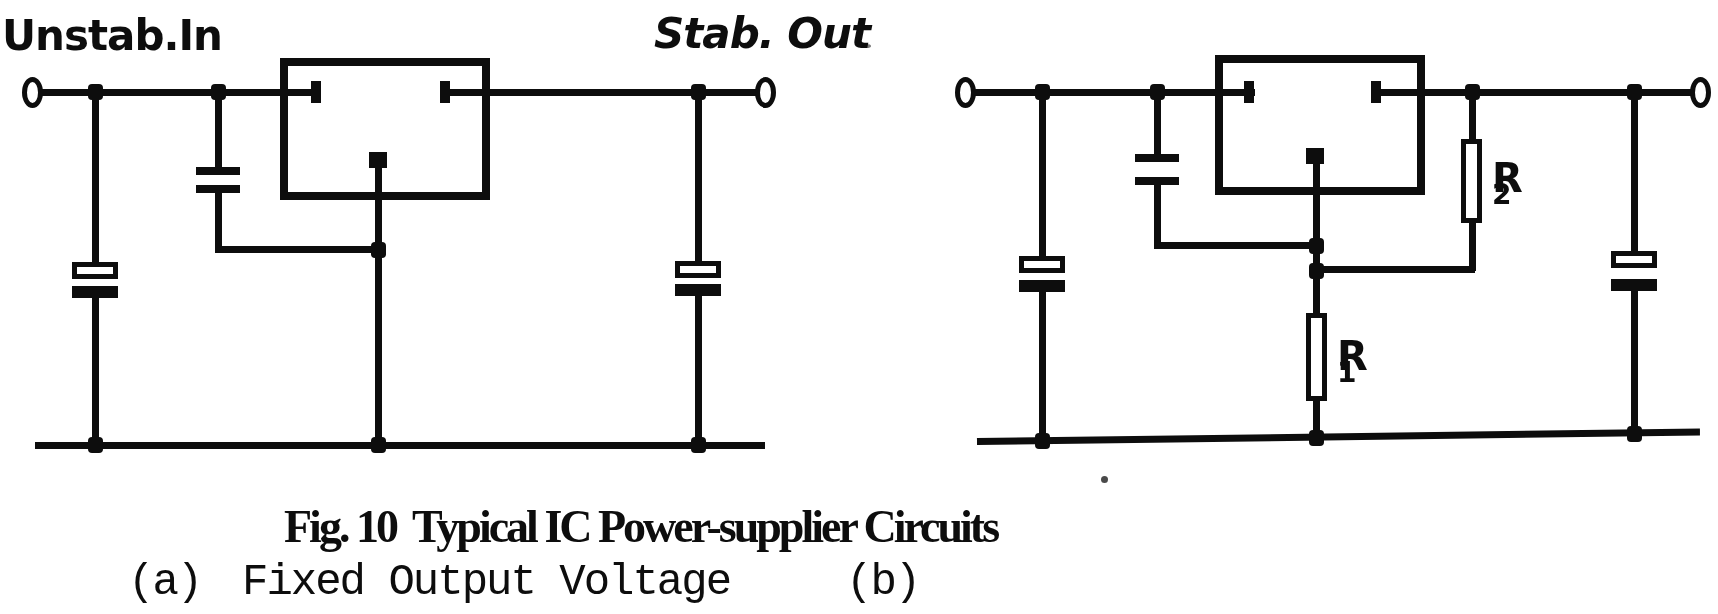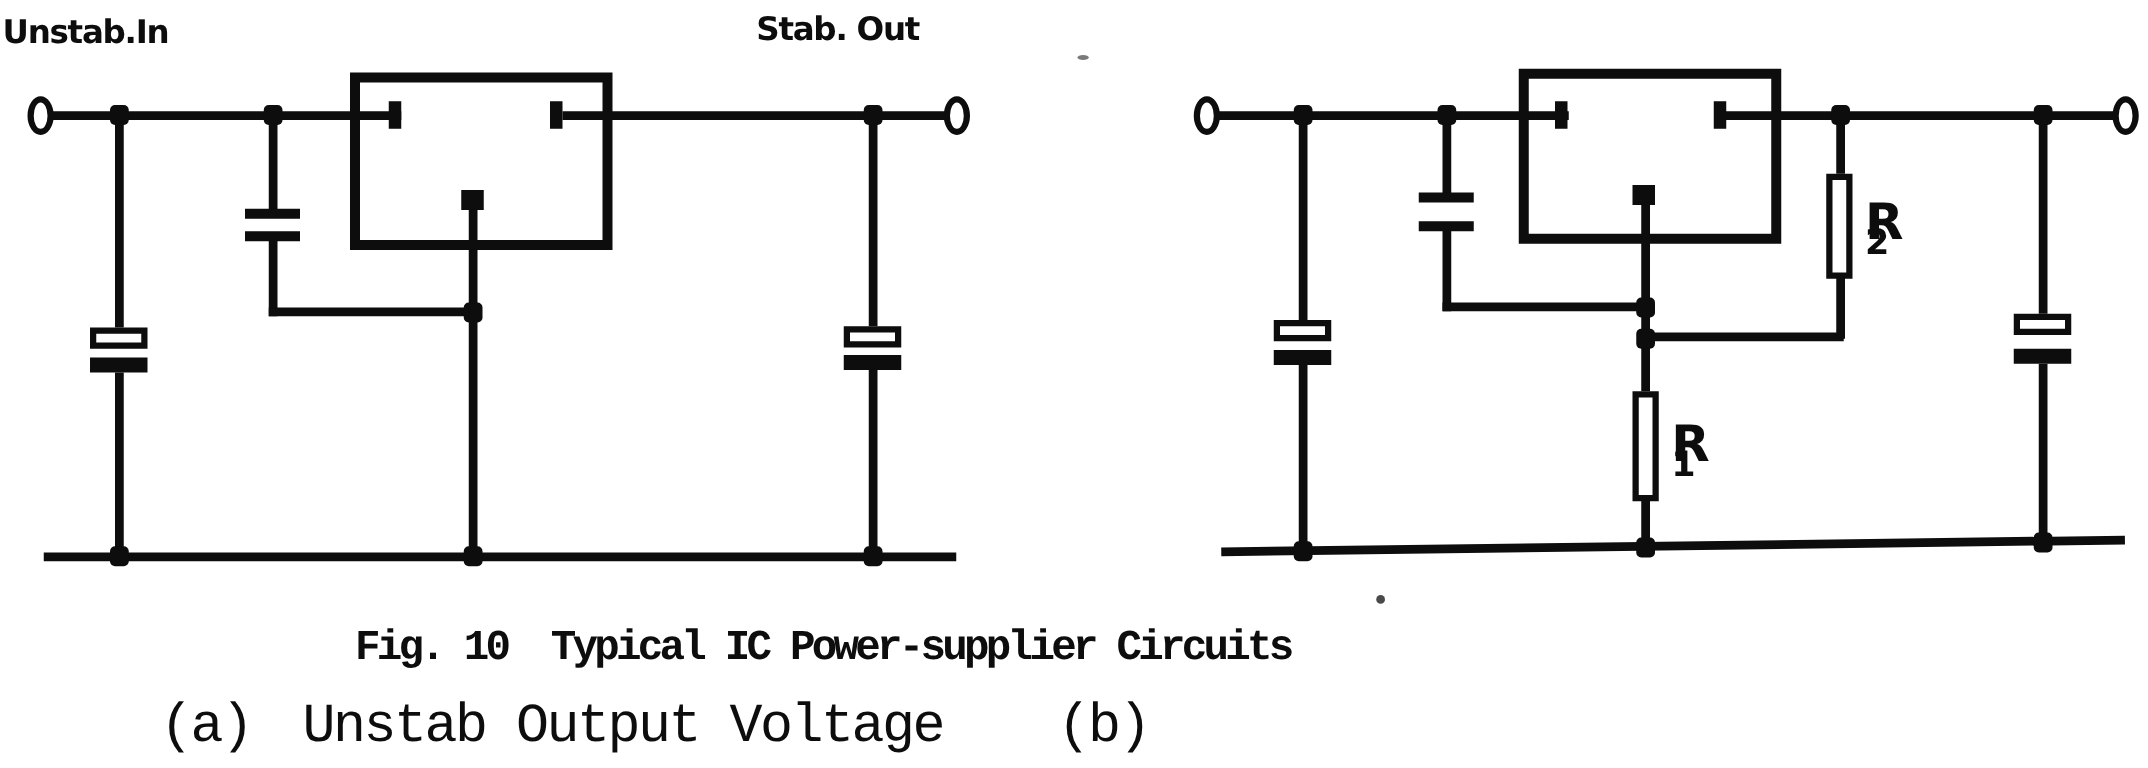--- a/index.html
+++ b/index.html
@@ -21,34 +21,34 @@
   .splate { height:12px; background:var(--ink); }
   
   .icbox { border:8px solid var(--ink); background:transparent; }
   .tick  { width:10px; height:22px; background:var(--ink); }
   .pinsq { width:18px; height:16px; background:var(--ink); }
   
   .res { width:21px; border:5px solid var(--ink); background:var(--paper); }
   
   .term { width:21px; height:31px; border:5px solid var(--ink); border-radius:50%; background:var(--paper); }
   
-  .toplabel { font-weight:bold; font-size:26px; letter-spacing:-1px; white-space:pre; }
-  .cap1 { font-family:Liberation Mono, monospace; font-weight:bold; font-size:34px; letter-spacing:-3px; white-space:pre; }
+  .toplabel { font-weight:bold; font-size:42px; letter-spacing:-1px; white-space:pre; }
+  .cap1 { font-family:Liberation Serif, serif; font-weight:bold; font-size:46px; letter-spacing:-3px; white-space:pre; }
   .cap2 { font-family:"Liberation Mono", monospace; font-weight:normal; font-size:44px; letter-spacing:-2px; white-space:pre; }
   .rlabel { font-weight:bold; font-size:40px; line-height:1; white-space:pre; }
   .rlabel sub { position:static; font-size:28px; vertical-align:-12px; font-weight:bold; }
   .speck { background:var(--ink); border-radius:50%; }
 </style>
 </head>
 <body>
 
 <div class="fig">
 
   <div class="toplabel" style="left:2px; top:11px;">Unstab.In</div>
-  <div class="toplabel" style="left:605px; top:9px;">Stab. Out</div>
+  <div class="toplabel" style="left:654px; top:9px;font-style:italic;">Stab. Out</div>
 
   <div style="left:0;top:0;width:0;height:0;"></div>
 
   <div class="term" style="left:22px; top:77px;"></div>
   <div class="wh" style="left:40px; top:89px; width:281px;"></div>
   <div class="dot" style="left:88px;  top:84px;"></div>
   <div class="dot" style="left:211px; top:84px;"></div>
 
   <div class="wv" style="left:92px; top:96px; height:167px;"></div>
   <div class="eplate" style="left:72px; top:262px; width:46px;"></div>
@@ -130,16 +130,16 @@
   <div class="wh" style="left:977px; top:438px; width:723px; transform:rotate(-0.75deg); transform-origin:left center;"></div>
   <div class="dot" style="left:1035px; top:433px;"></div>
   <div class="dot" style="left:1309px; top:430px;"></div>
   <div class="dot" style="left:1627px; top:426px;"></div>
 
   <div class="speck" style="left:862px; top:44px; width:9px; height:4px; opacity:.55;"></div>
   <div class="speck" style="left:1101px; top:476px; width:7px; height:7px; opacity:.75;"></div>
 
   <div class="cap1" style="left:284px; top:500px;">Fig. 10  Typical IC Power-supplier Circuits</div>
   <div class="cap2" style="left:128px; top:557px;">(a)</div>
-  <div class="cap2" style="left:242px; top:557px;">Unstab Output Voltage</div>
+  <div class="cap2" style="left:242px; top:557px;">Fixed Output Voltage</div>
   <div class="cap2" style="left:846px; top:557px;">(b)</div>
 
 </div>
 
 </body></html>

